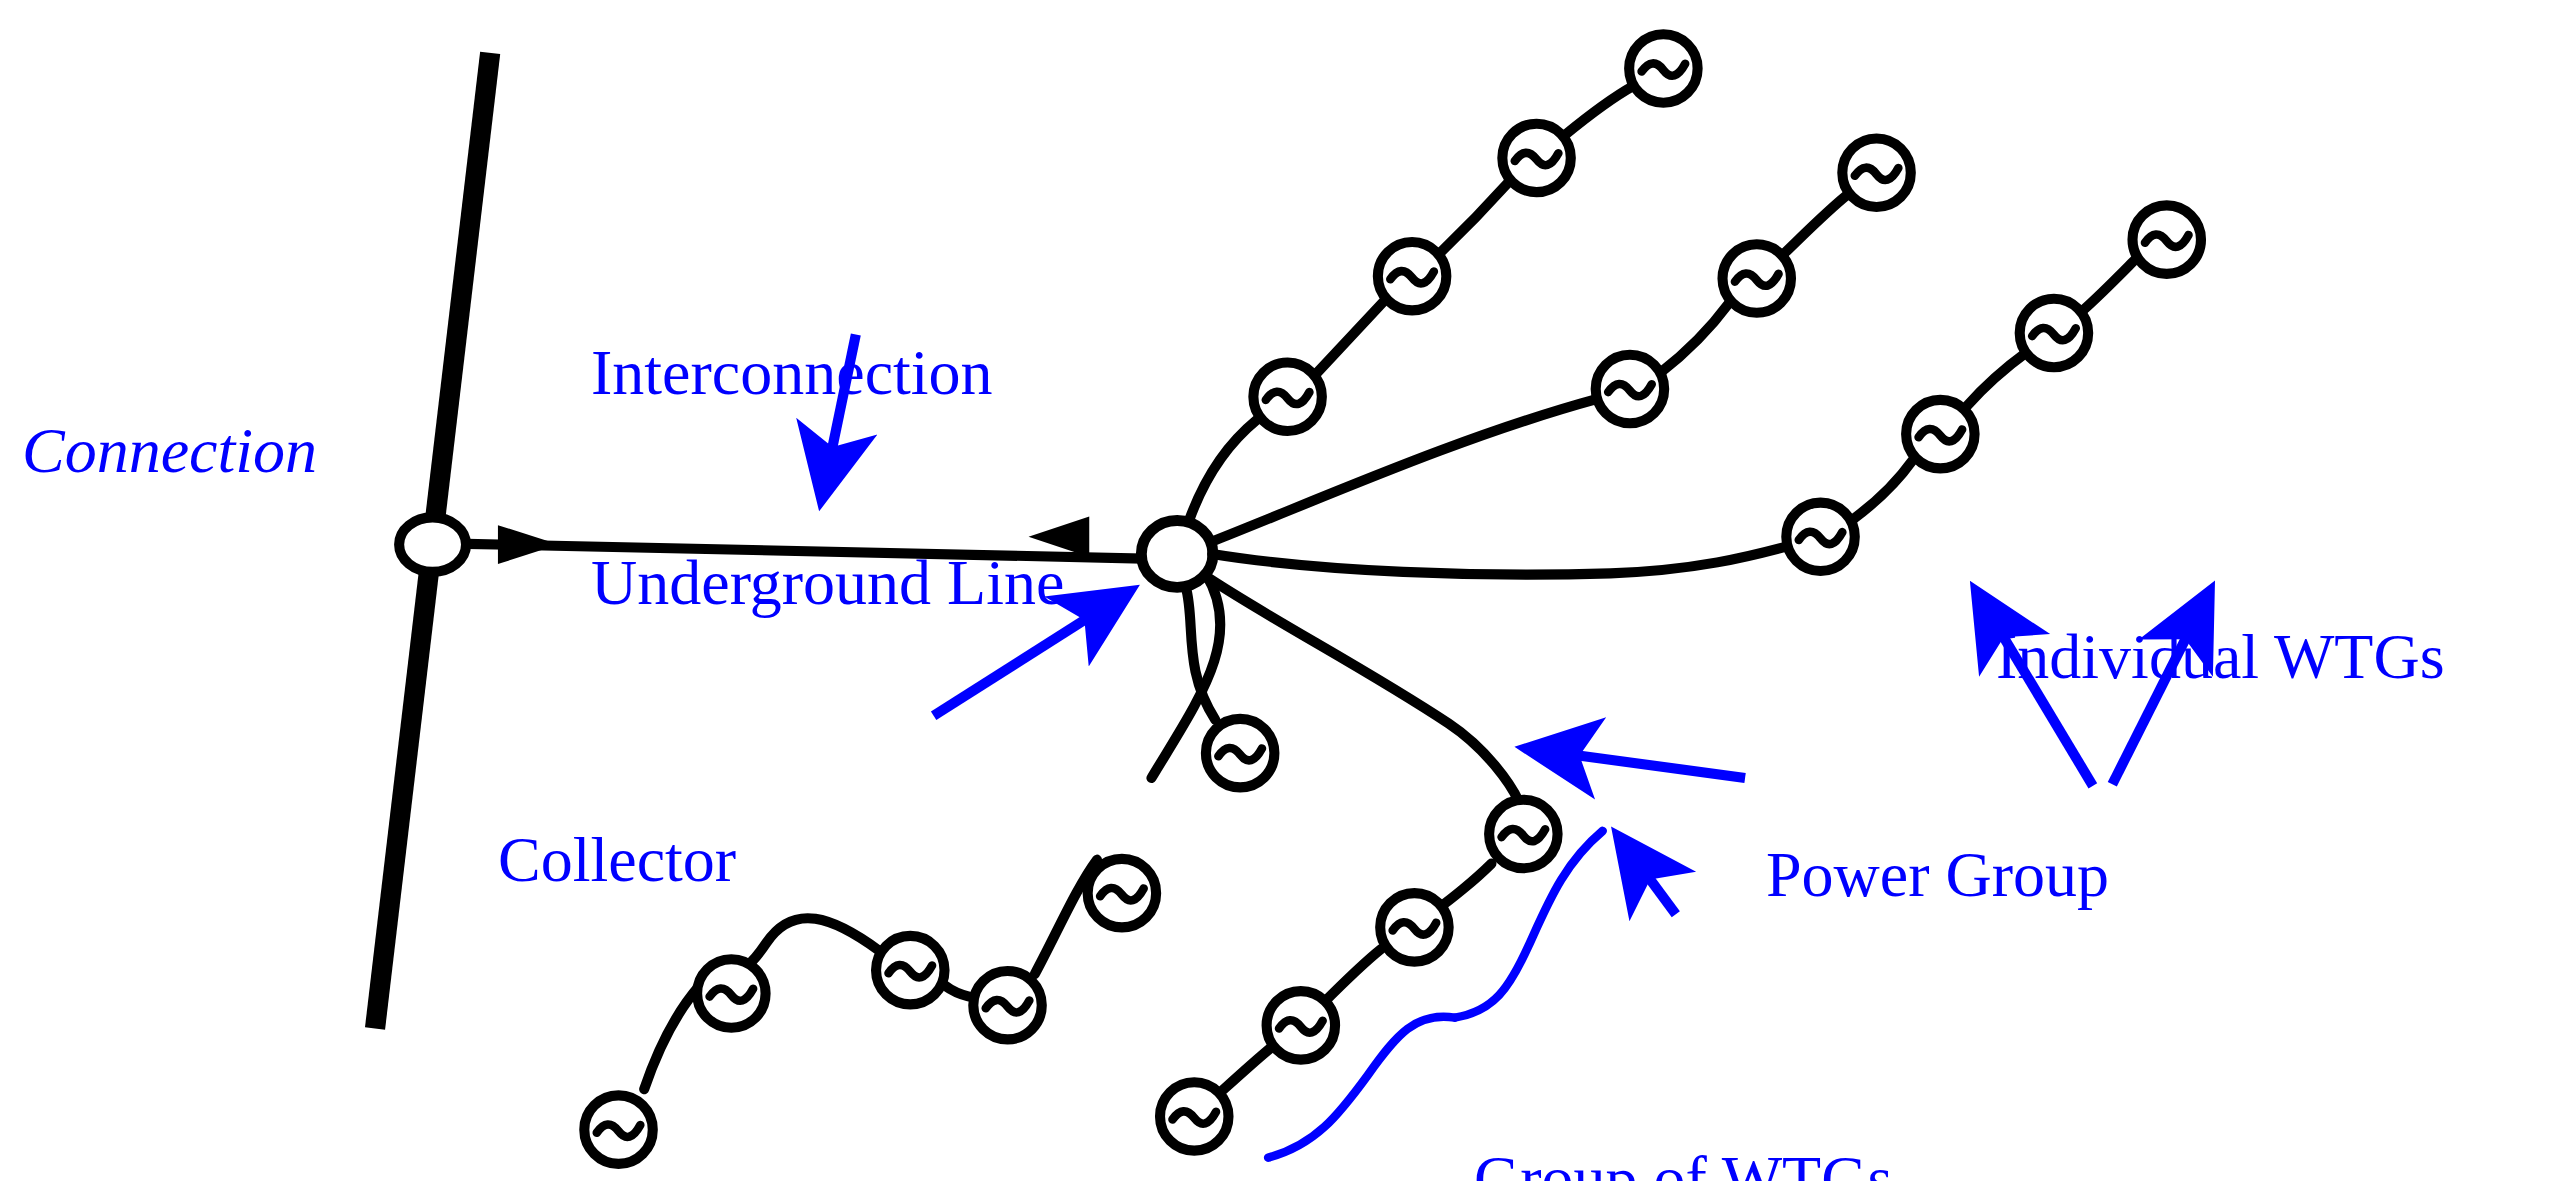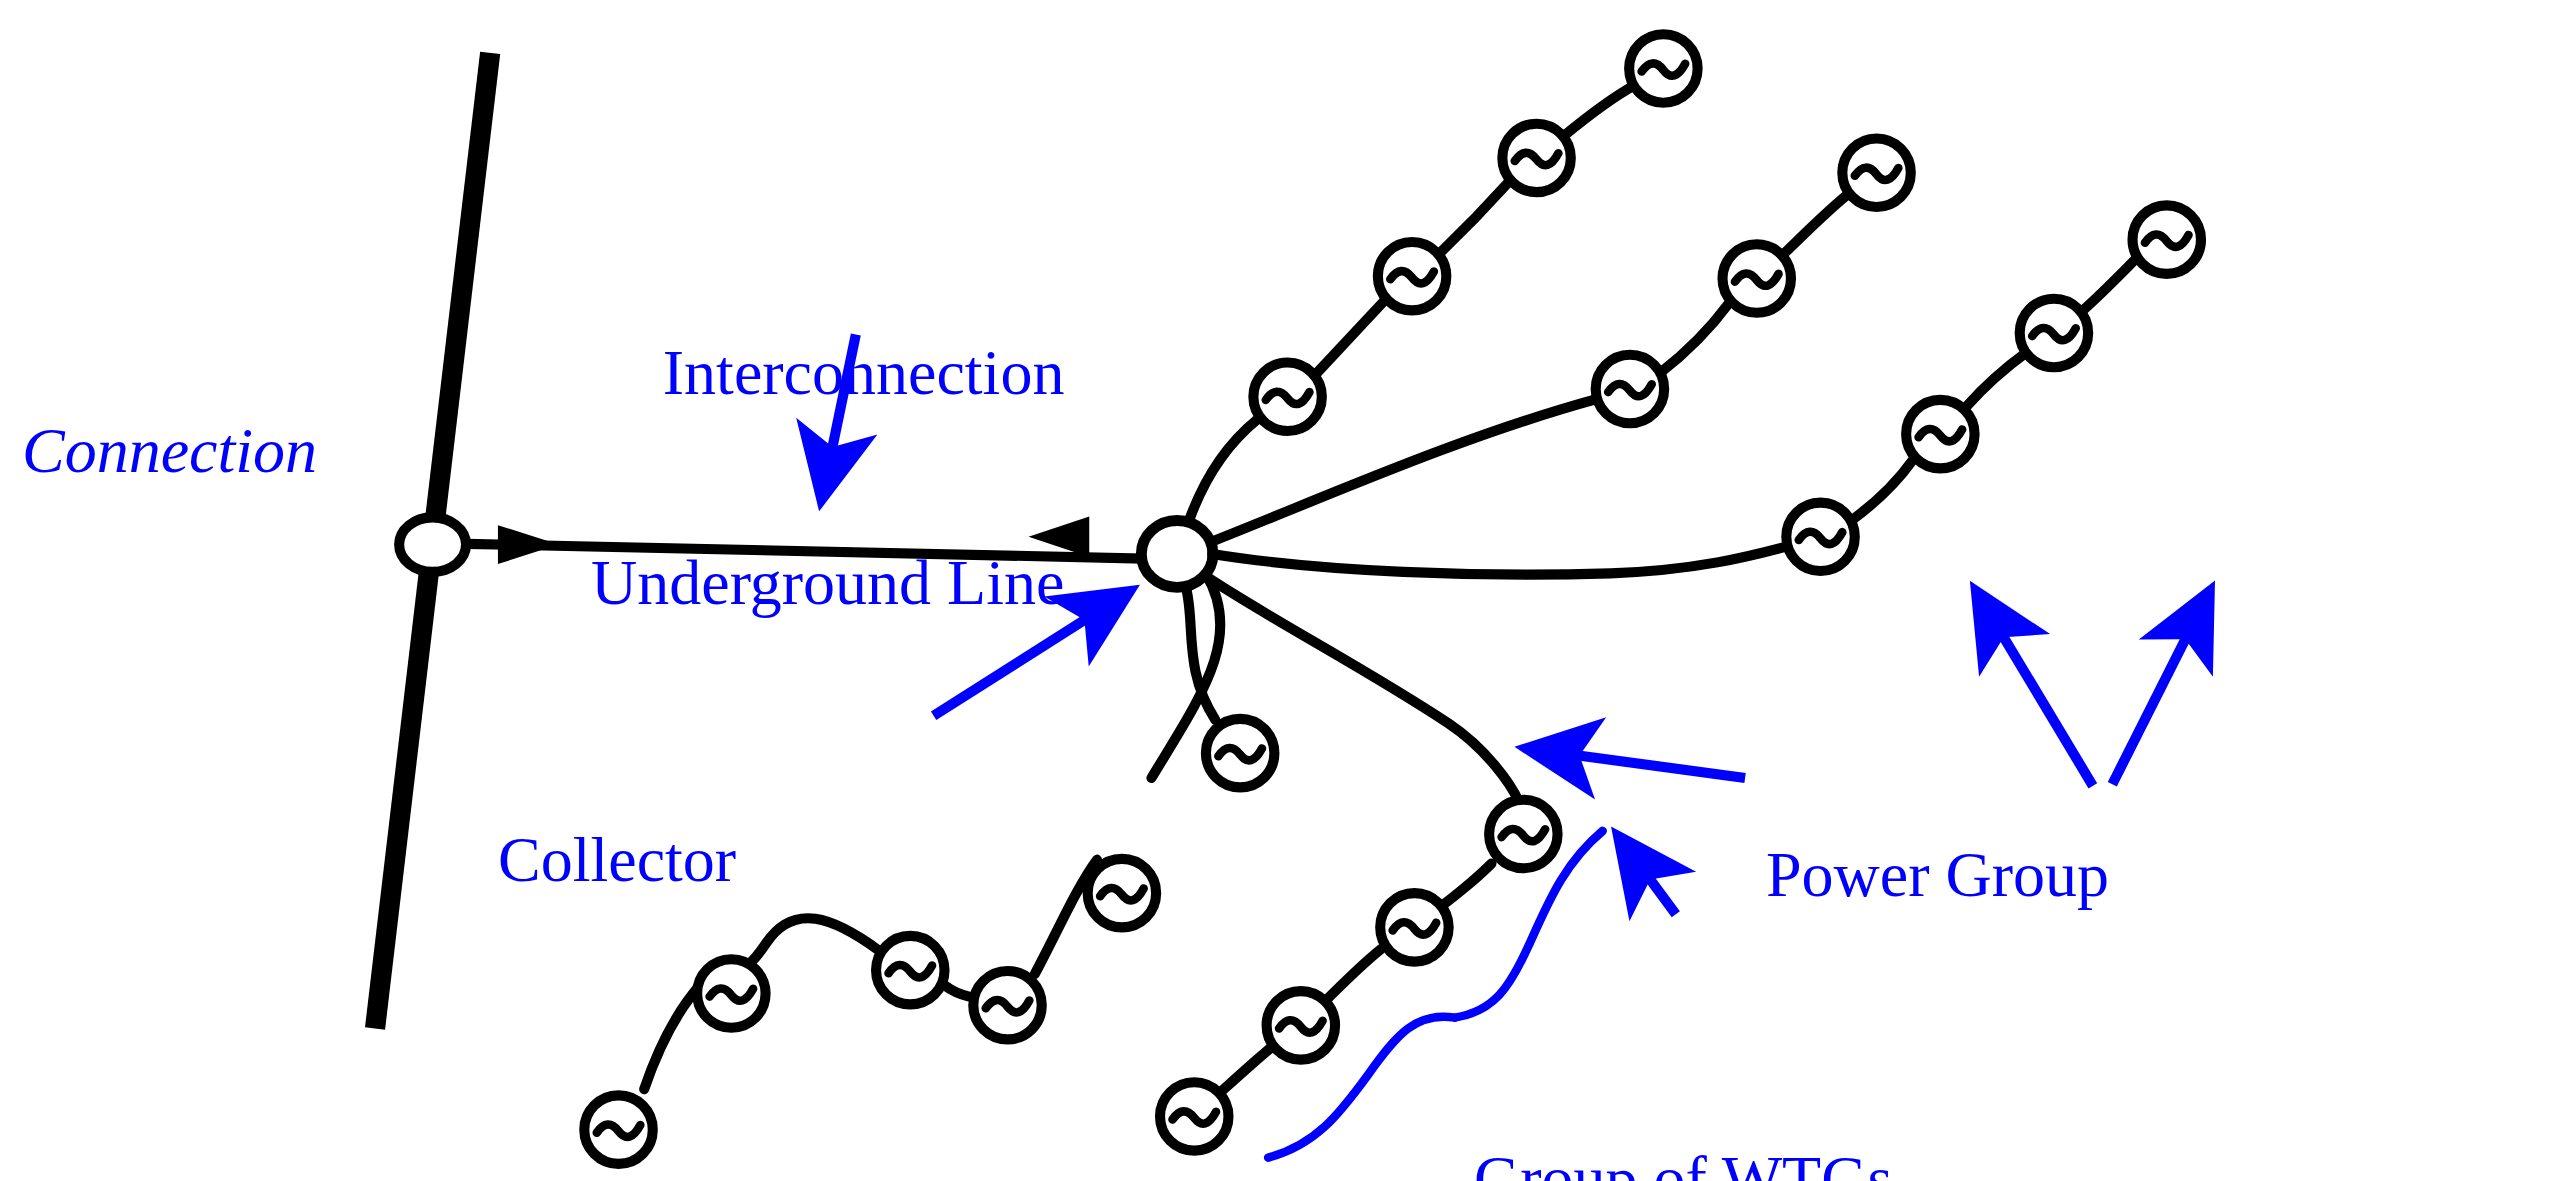--- a/index.html
+++ b/index.html
@@ -1,20 +1,20 @@
 <!DOCTYPE html>
 <html style="font-size:12.4px"><head>
 <meta charset="utf-8">
 <style>
   html,body{margin:0;padding:0;background:#ffffff;}
   #stage{position:relative;width:2576px;height:1181px;background:#ffffff;overflow:hidden;
          font-family:"Liberation Serif","DejaVu Serif",serif;}
   #stage svg{position:absolute;left:0;top:0;}
   .lbl{position:absolute;color:#0000FF;font-size:64px;line-height:70px;white-space:pre;
-       font-family:"Liberation Serif","DejaVu Serif",serif;text-align:right;}
+       font-family:"Liberation Serif","DejaVu Serif",serif;}
 </style>
 </head>
 <body>
 
 <div id="stage">
 
   <svg width="2576" height="1181" viewBox="0 0 3311 1518" aria-hidden="true">
     <defs>
       <marker id="ar-blue" markerWidth="9" markerHeight="9" refX="7.4" refY="4.5" orient="auto">
         <path d="M0,0.4 L8.6,4.5 L0,8.6 L2.1,4.5 Z" fill="#0000FF"></path>
@@ -157,20 +157,23 @@
 
   <div class="lbl" style="left:591px; top:198px;">
     <div>Interconnection</div>
     <div>Underground Line</div>
   </div>
 
   <div class="lbl" style="left:498px; top:685px;">
     <div>Collector</div>
   </div>
 
+  <div class="lbl" style="left:1996px; top:482px;">
+    <div>Individual WTGs</div>
+  </div>
 
   <div class="lbl" style="left:1766px; top:700px;">
     <div>Power Group</div>
   </div>
 
   <div class="lbl" style="left:1474px; top:1004px;">
     <div>Group of WTGs</div>
   </div>
 
 </div>

